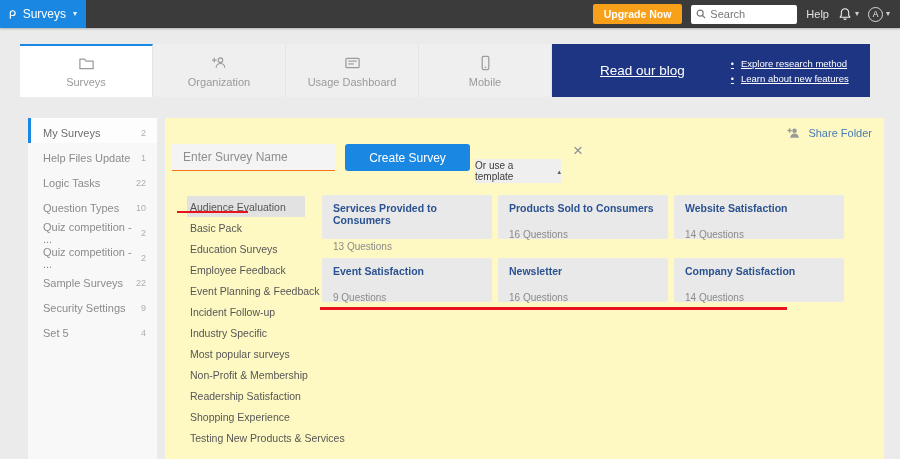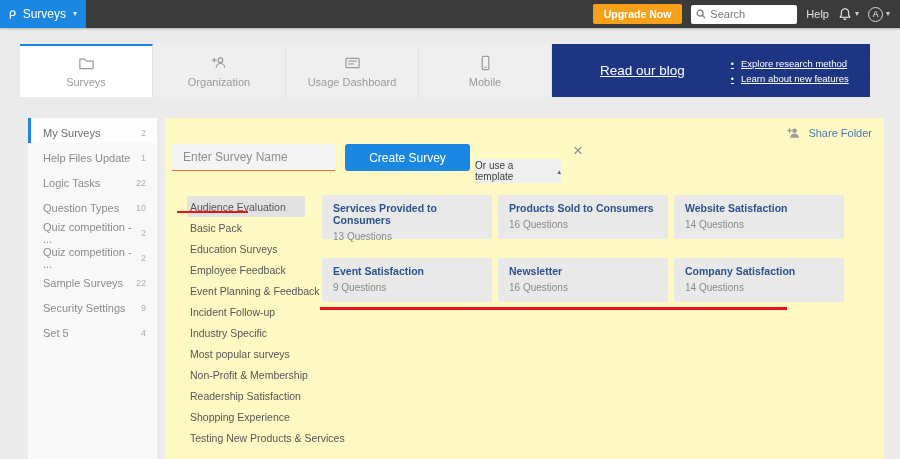--- a/index.html
+++ b/index.html
@@ -79,21 +79,21 @@
 
   .cat-list { position:absolute; left:10px; top:78px; width:130px; }
   .cat-item { height:21px; display:flex; align-items:center; padding:0 3px;
     font-size:10.5px; color:#565656; cursor:pointer; white-space:nowrap;margin-left:12px; }
   .cat-item.active { background:#e2e2e2; }
 
   .cards { position:absolute; left:157px; top:77px; width:522px; display:grid;
     grid-template-columns:repeat(3,170px); column-gap:6px; row-gap:19px; }
   .card { height:44px; background:#e9e9e9; border-radius:2px; padding:7px 11px; cursor:pointer; }
   .card-title { font-size:10.5px; font-weight:bold; color:#2b5290; }
-  .card-q { font-size:10px; color:#8a8a8a; margin-top:5px; }
+  .card-q { font-size:10px; color:#8a8a8a; margin-top:15px; }
 
   .annot-underline-cat { position:absolute; left:12px; top:93px; width:71px; height:2px;
     background:#e8141c; }
   .annot-line-cards { position:absolute; left:155px; top:189px; width:467px; height:3px;
     background:#e8141c; }
 </style>
 </head>
 <body>
 
 <div class="topbar">

